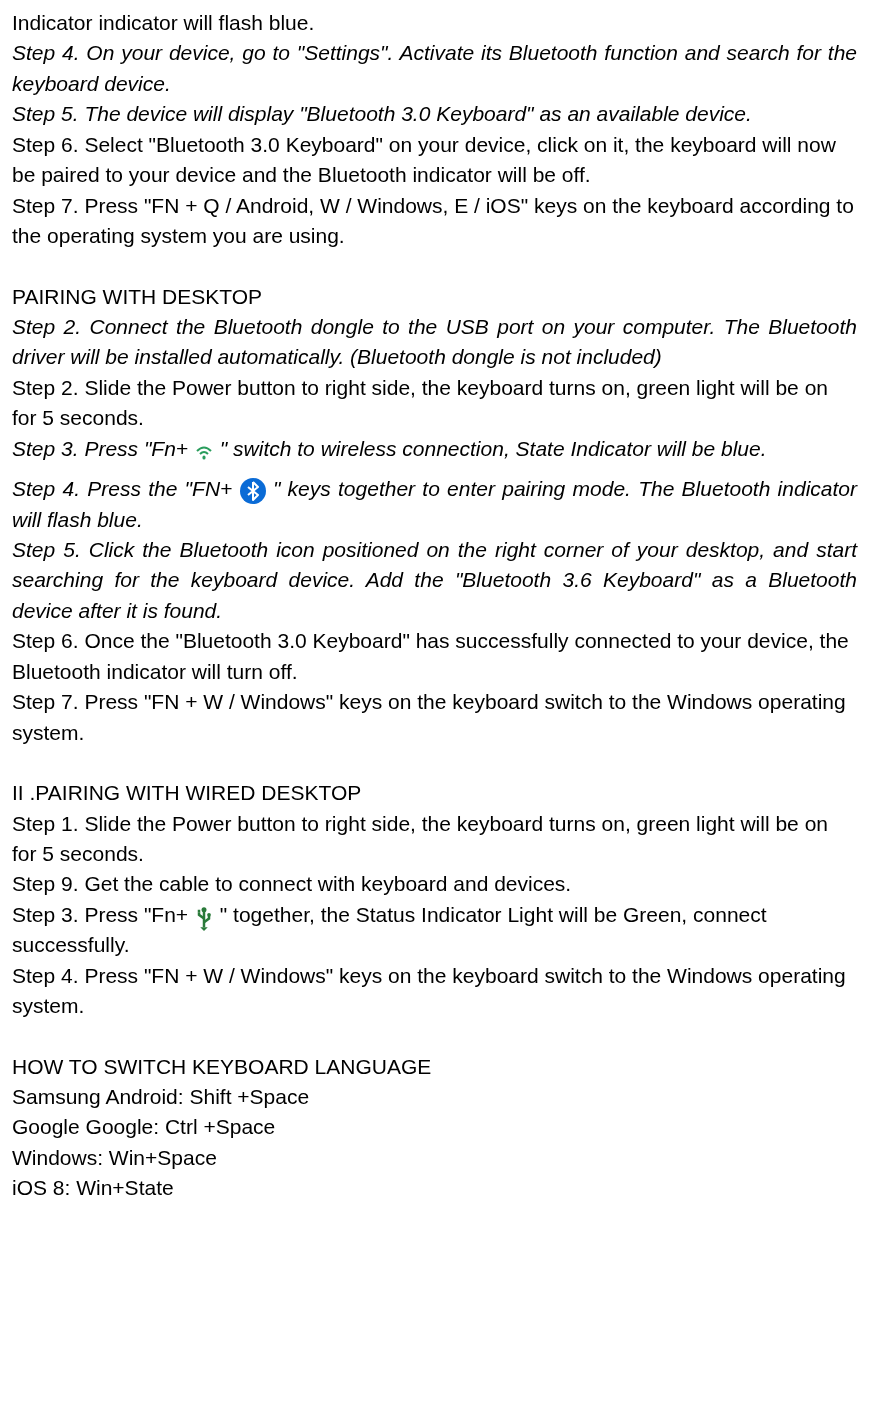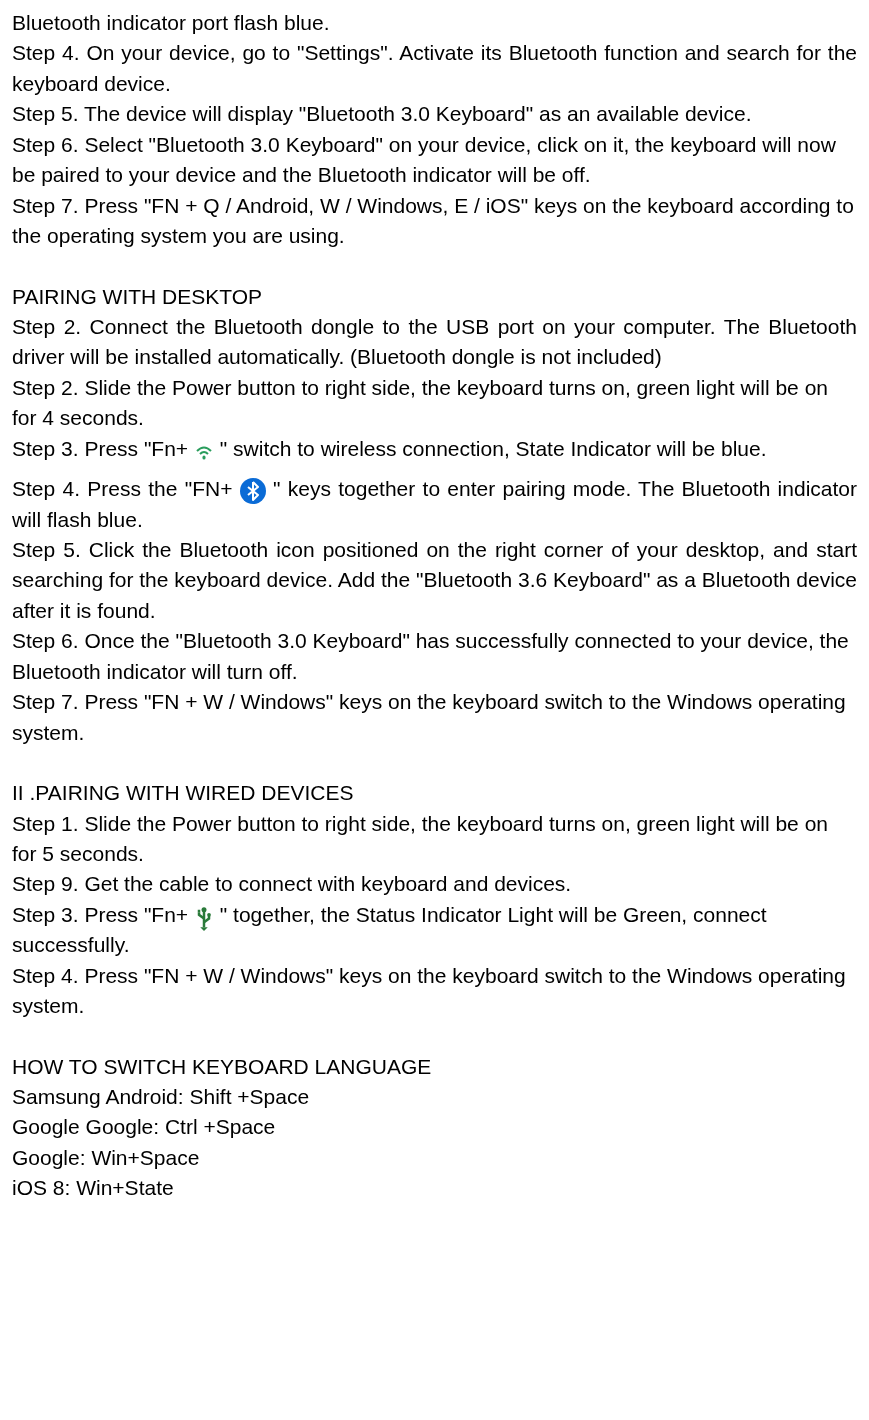--- a/index.html
+++ b/index.html
@@ -15,20 +15,21 @@
       background: #fff;
       padding: 8px 12px;
       width: 869px;
     }
     .paragraph {
       margin-bottom: 0;
       text-align: left;
     }
     .justified {
       text-align: justify;
+      font-style: italic;
     }
     .bold {
       font-weight: normal;
     }
     .spacer {
       height: 30px;
     }
     .icon-inline {
       display: inline-block;
       vertical-align: middle;
@@ -45,31 +46,31 @@
       position: relative;
     }
     .wifi-icon svg {
       width: 100%;
       height: 100%;
     }
   </style>
 </head>
 <body>
 
-<div class="paragraph">Bluetooth indicator port flash blue.</div>
+<div class="paragraph">Indicator indicator will flash blue.</div>
 <div class="paragraph justified">Step 4. On your device, go to "Settings". Activate its Bluetooth function and search for the keyboard device.</div>
 <div class="paragraph justified">Step 5. The device will display "Bluetooth 3.0 Keyboard" as an available device.</div>
 <div class="paragraph">Step 6. Select "Bluetooth 3.0 Keyboard" on your device, click on it, the keyboard will now be paired to your device and the Bluetooth indicator will be off.</div>
 <div class="paragraph">Step 7. Press "FN + Q / Android, W / Windows, E / iOS" keys on the keyboard according to the operating system you are using.</div>
 
 <div class="spacer"></div>
 
 <div class="paragraph bold">PAIRING WITH DESKTOP</div>
 <div class="paragraph justified">Step 2. Connect the Bluetooth dongle to the USB port on your computer. The Bluetooth driver will be installed automatically.   (Bluetooth dongle is not included)</div>
-<div class="paragraph">Step 2. Slide the Power button to right side, the keyboard turns on, green light will be on for 4 seconds.</div>
+<div class="paragraph">Step 2. Slide the Power button to right side, the keyboard turns on, green light will be on for 5 seconds.</div>
 <div class="paragraph justified">
   <span>Step 3. Press "Fn+</span>
   <span class="icon-inline wifi-icon">
     <svg viewBox="0 0 20 20">
       <path d="M10 16 L10 16" stroke="#2a9d5d" stroke-width="3" stroke-linecap="round"></path>
       <path d="M6 12 Q10 8 14 12" fill="none" stroke="#2a9d5d" stroke-width="2"></path>
       <path d="M3 9 Q10 2 17 9" fill="none" stroke="#2a9d5d" stroke-width="2"></path>
       <circle cx="10" cy="15" r="1.5" fill="#2a9d5d"></circle>
     </svg>
   </span>
@@ -85,21 +86,21 @@
     </svg>
   </span>
   <span> " keys together to enter pairing mode. The Bluetooth indicator will flash blue.</span>
 </div>
 <div class="paragraph justified">Step 5. Click the Bluetooth icon positioned on the right corner of your desktop, and start searching for the keyboard device. Add the "Bluetooth 3.6 Keyboard" as a Bluetooth device after it is found.</div>
 <div class="paragraph">Step 6. Once the "Bluetooth 3.0 Keyboard" has successfully connected to your device, the Bluetooth indicator will turn off.</div>
 <div class="paragraph">Step 7. Press "FN + W / Windows" keys on the keyboard switch to the Windows operating system.</div>
 
 <div class="spacer"></div>
 
-<div class="paragraph bold">II .PAIRING WITH WIRED DEVICES</div>
+<div class="paragraph bold">II .PAIRING WITH WIRED DESKTOP</div>
 <div class="paragraph">Step 1. Slide the Power button to right side, the keyboard turns on, green light will be on for 5 seconds.</div>
 <div class="paragraph">Step 9. Get the cable to connect with keyboard and devices.</div>
 <div class="paragraph">
   <span>Step 3. Press "Fn+</span>
   <span class="icon-inline">
     <svg viewBox="0 0 16 20">
       <circle cx="8" cy="3" r="2" fill="#2a7a3a"></circle>
       <line x1="8" y1="3" x2="8" y2="17" stroke="#2a7a3a" stroke-width="2"></line>
       <path d="M8 10 L4 7 L4 5" fill="none" stroke="#2a7a3a" stroke-width="2"></path>
       <path d="M8 13 L12 10 L12 8" fill="none" stroke="#2a7a3a" stroke-width="2"></path>
@@ -110,14 +111,14 @@
   </span>
   <span>" together, the Status Indicator Light will be Green, connect successfully.</span>
 </div>
 <div class="paragraph">Step 4. Press "FN + W / Windows" keys on the keyboard switch to the Windows operating system.</div>
 
 <div class="spacer"></div>
 
 <div class="paragraph bold">HOW TO SWITCH KEYBOARD LANGUAGE</div>
 <div class="paragraph">Samsung   Android: Shift +Space</div>
 <div class="paragraph">Google   Google: Ctrl +Space</div>
-<div class="paragraph">Google: Win+Space</div>
+<div class="paragraph">Windows: Win+Space</div>
 <div class="paragraph">iOS 8: Win+State</div>
 
 </body></html>

